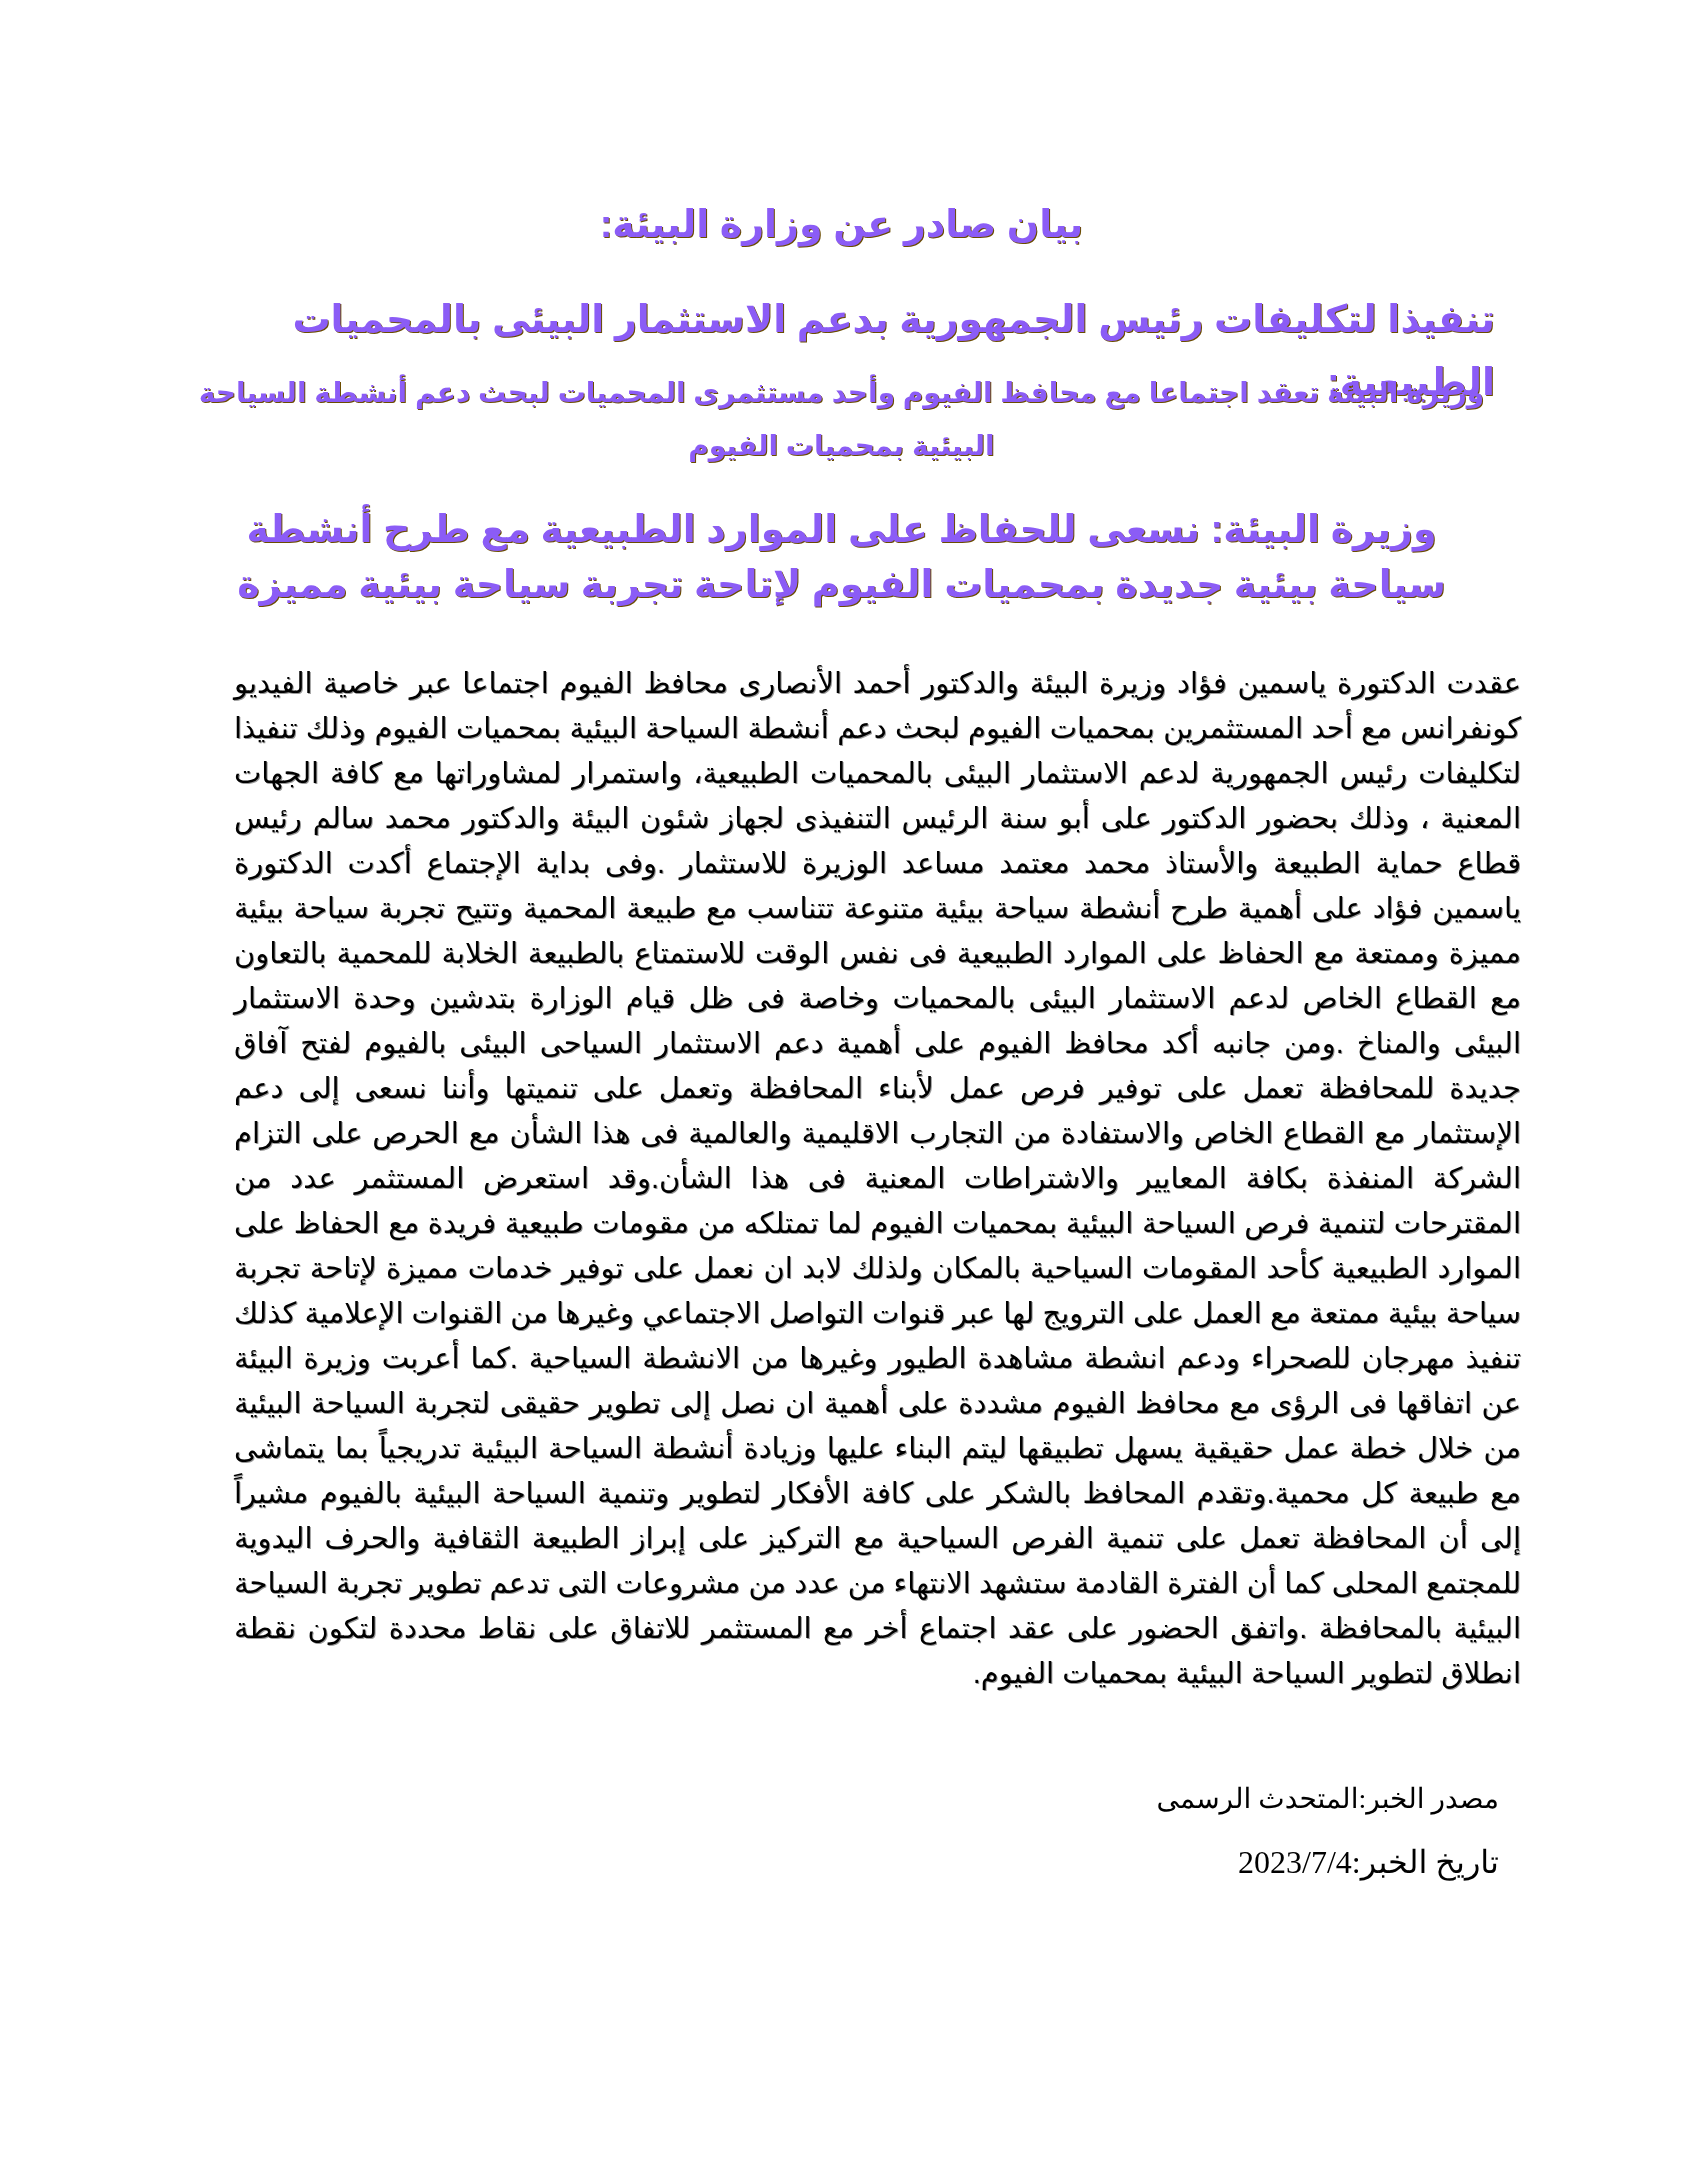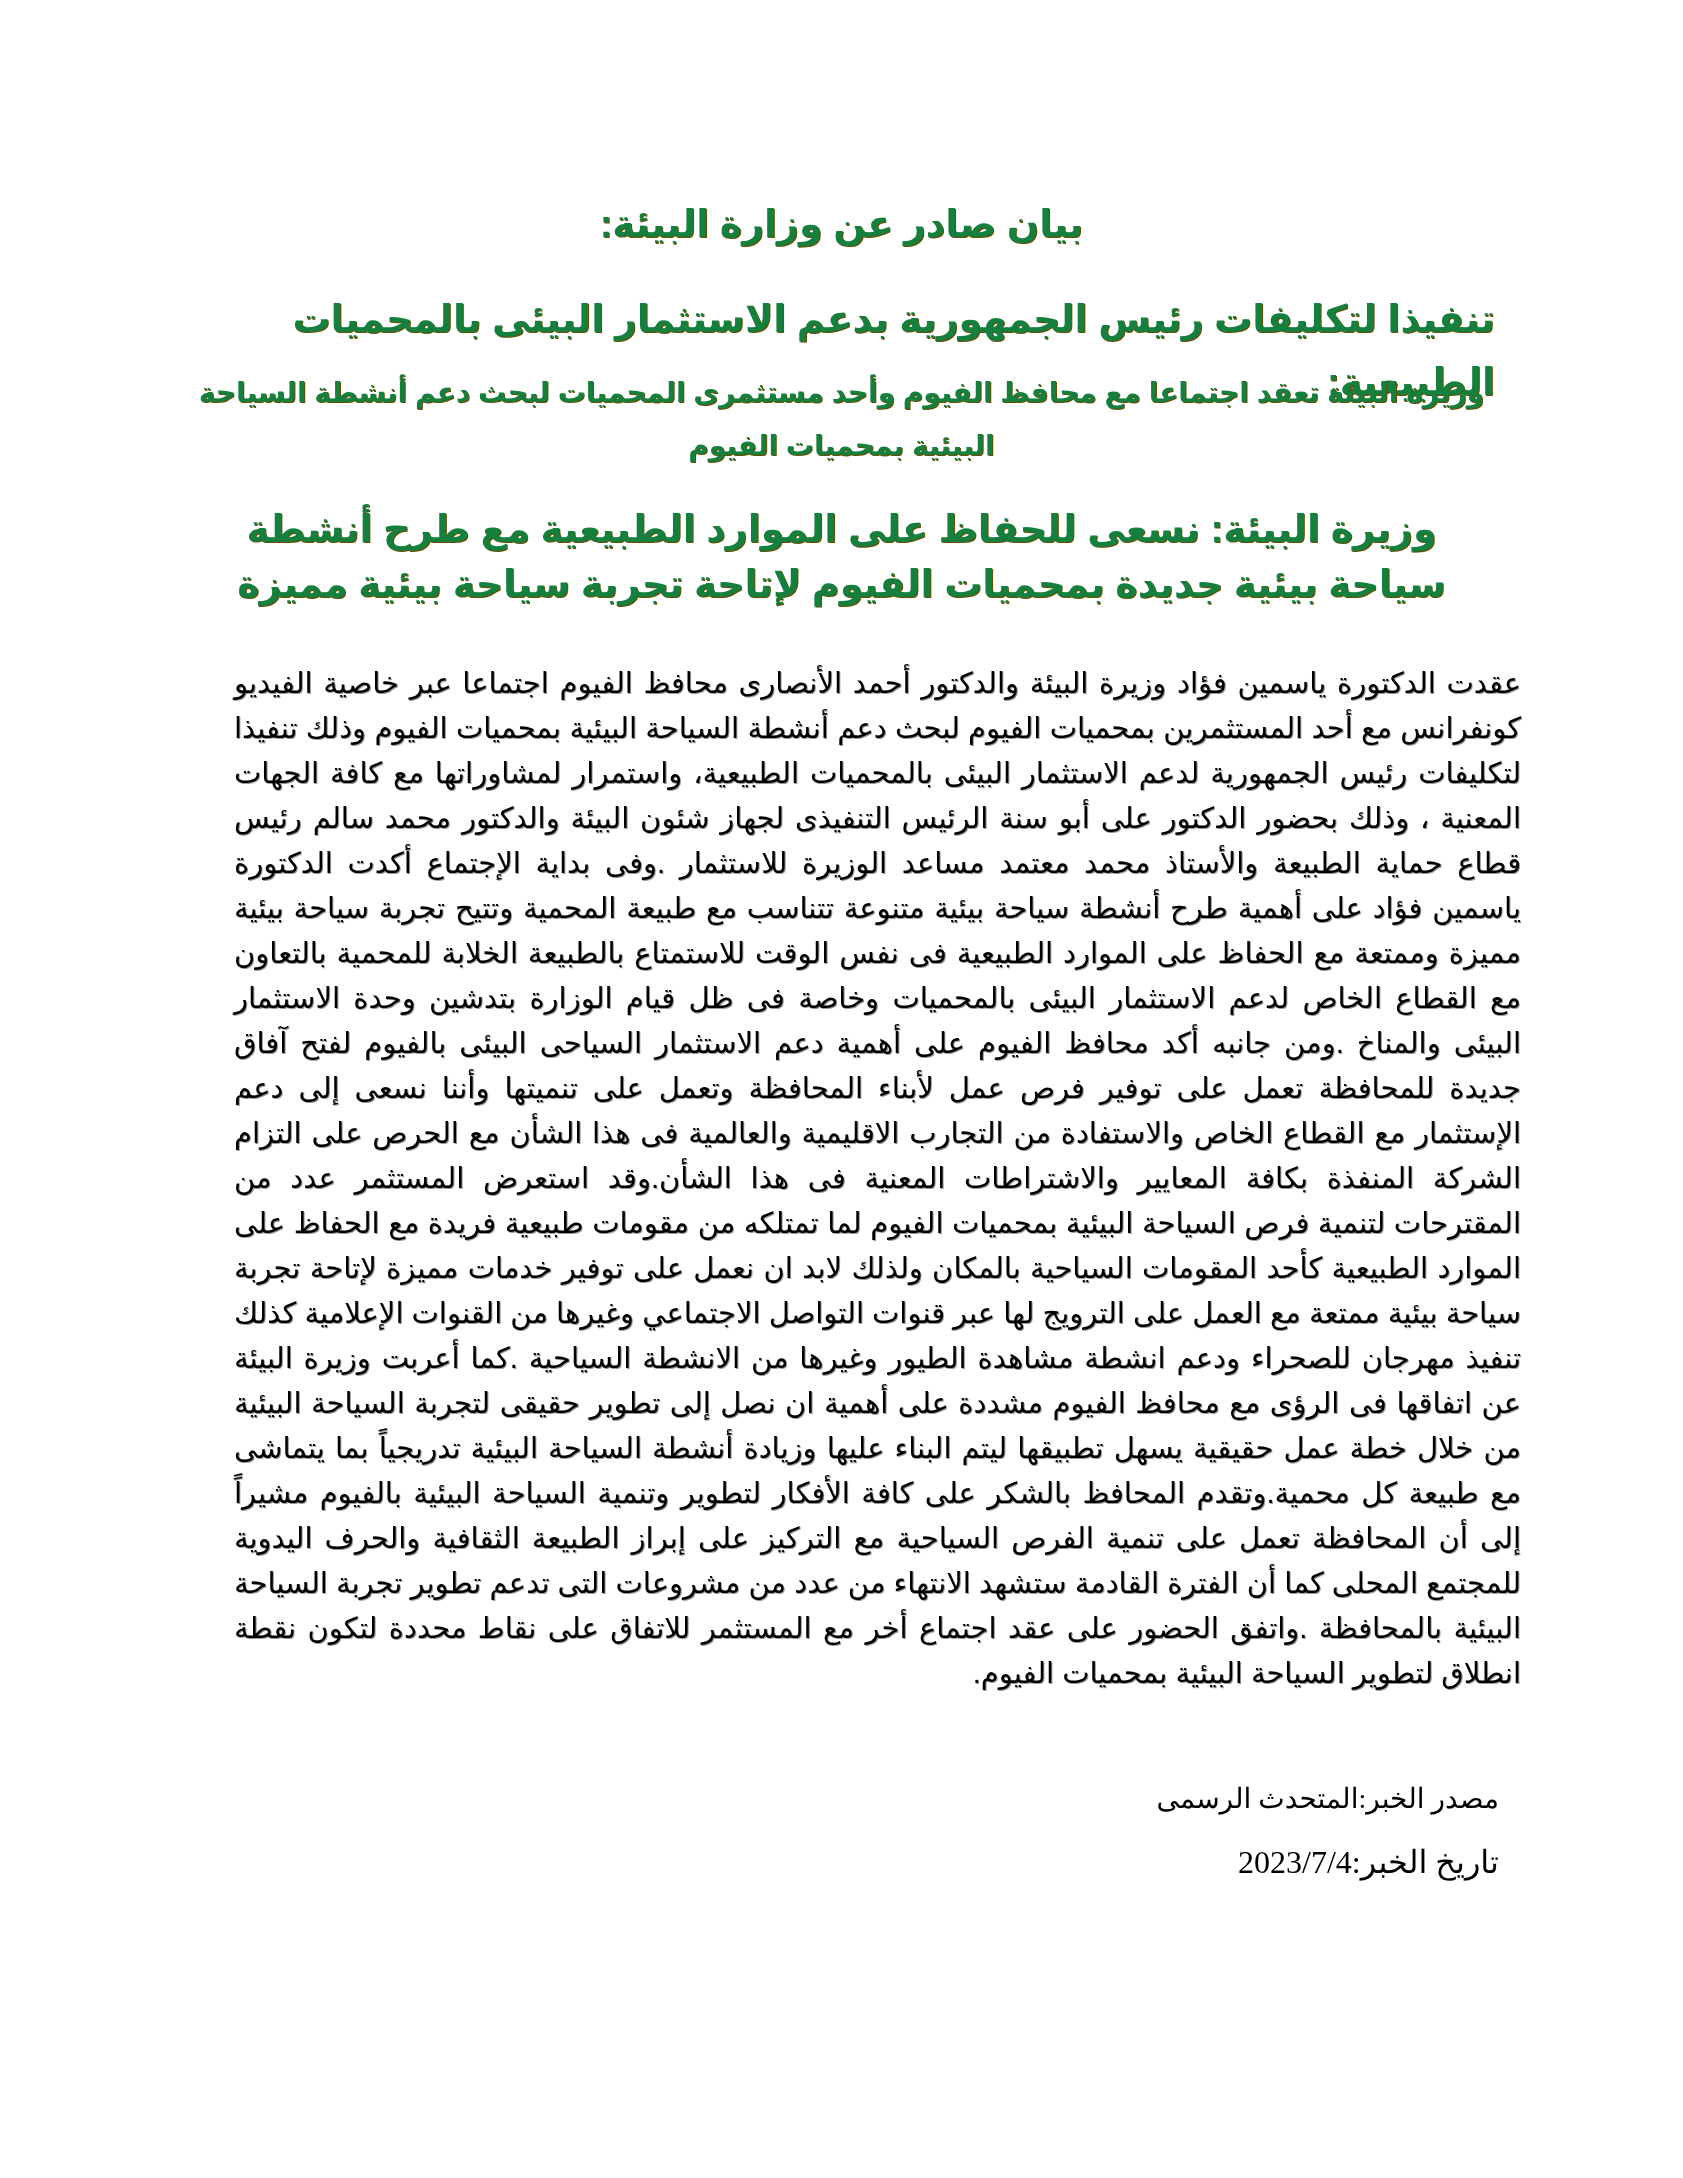--- a/index.html
+++ b/index.html
@@ -6,21 +6,21 @@
   body { width: 1683px; height: 2178px; position: relative; overflow: hidden; }
   .page {
     position: absolute; left: 0; top: 0; width: 1683px; height: 2178px;
     direction: rtl;
     font-family: "Liberation Sans", "DejaVu Sans", sans-serif;
     color: #000;
   }
   .heading {
     text-align: center;
     font-weight: bold;
-    color: #15803d;
+    color: #8b5cf6;
     text-shadow: 1px 1px 0 #6b4c00;
     margin: 0;
     width: 1307px;
     margin-left: auto; margin-right: auto;
   }
   #h1 { position: absolute; top: 198px; left: 188px; font-size: 38px; line-height: 53px; }
   #h2 { position: absolute; top: 288px; left: 188px; font-size: 38px; line-height: 63px; text-align: right; }
   #h3 { position: absolute; top: 366px; left: 188px; font-size: 28px; line-height: 53px; }
   #h4 { position: absolute; top: 502px; left: 188px; font-size: 38px; line-height: 55px; }
   .body-text {

